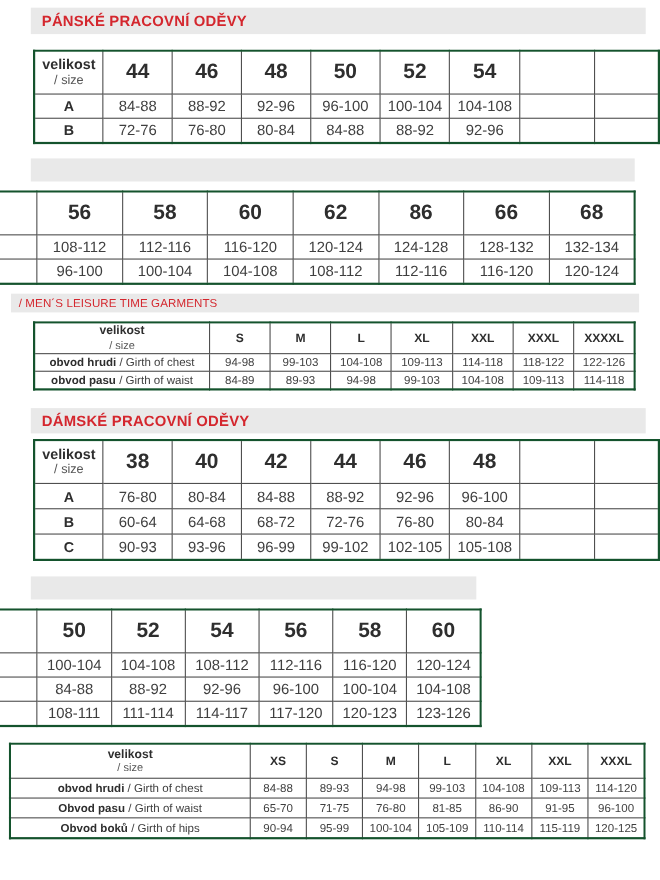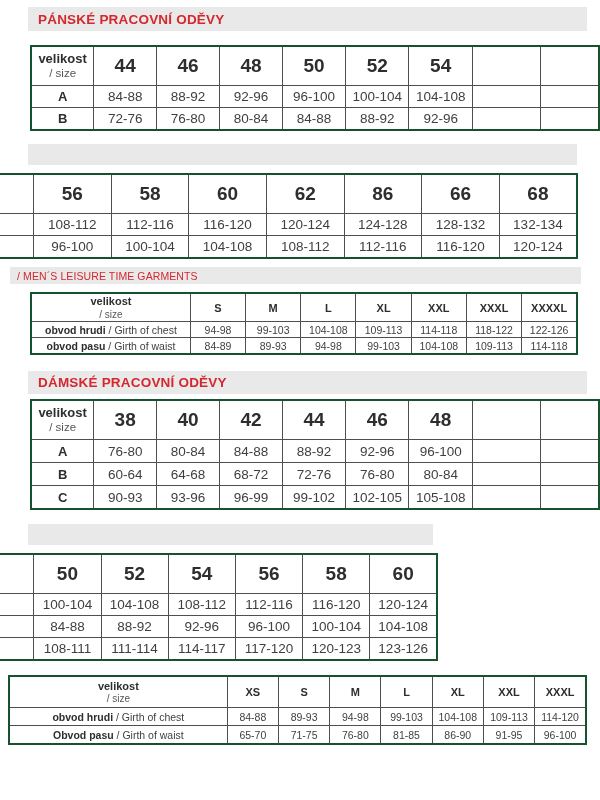--- a/index.html
+++ b/index.html
@@ -401,17 +401,27 @@
           <tr>
             <th class="rlabel"><span class="rl-b">Obvod pasu</span><span class="rl-r"> / Girth of waist</span></th>
             <td>65-70</td>
             <td>71-75</td>
             <td>76-80</td>
             <td>81-85</td>
             <td>86-90</td>
             <td>91-95</td>
             <td>96-100</td>
           </tr>
+          <tr>
+            <th class="rlabel"><span class="rl-b">Obvod boků</span><span class="rl-r"> / Girth of hips</span></th>
+            <td>90-94</td>
+            <td>95-99</td>
+            <td>100-104</td>
+            <td>105-109</td>
+            <td>110-114</td>
+            <td>115-119</td>
+            <td>120-125</td>
+          </tr>
         </tbody>
       </table>
   </div>
 
 </div>
 
 </body></html>

